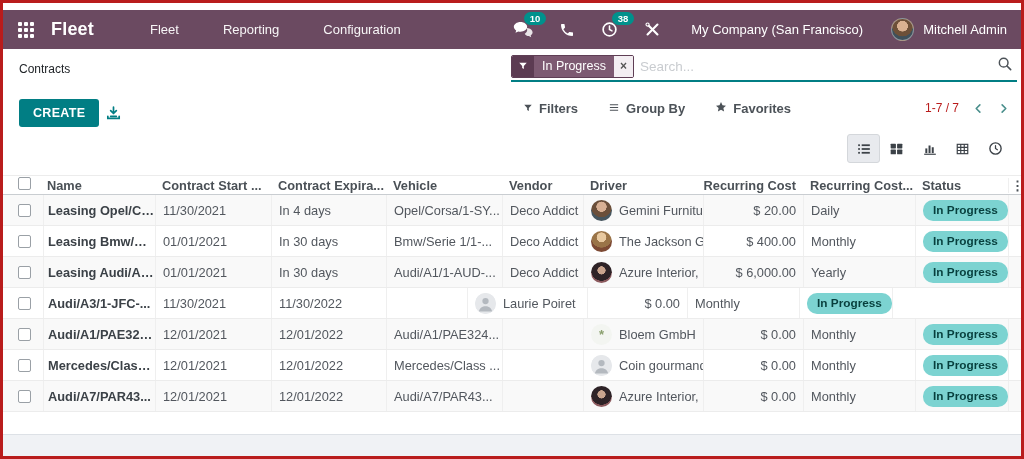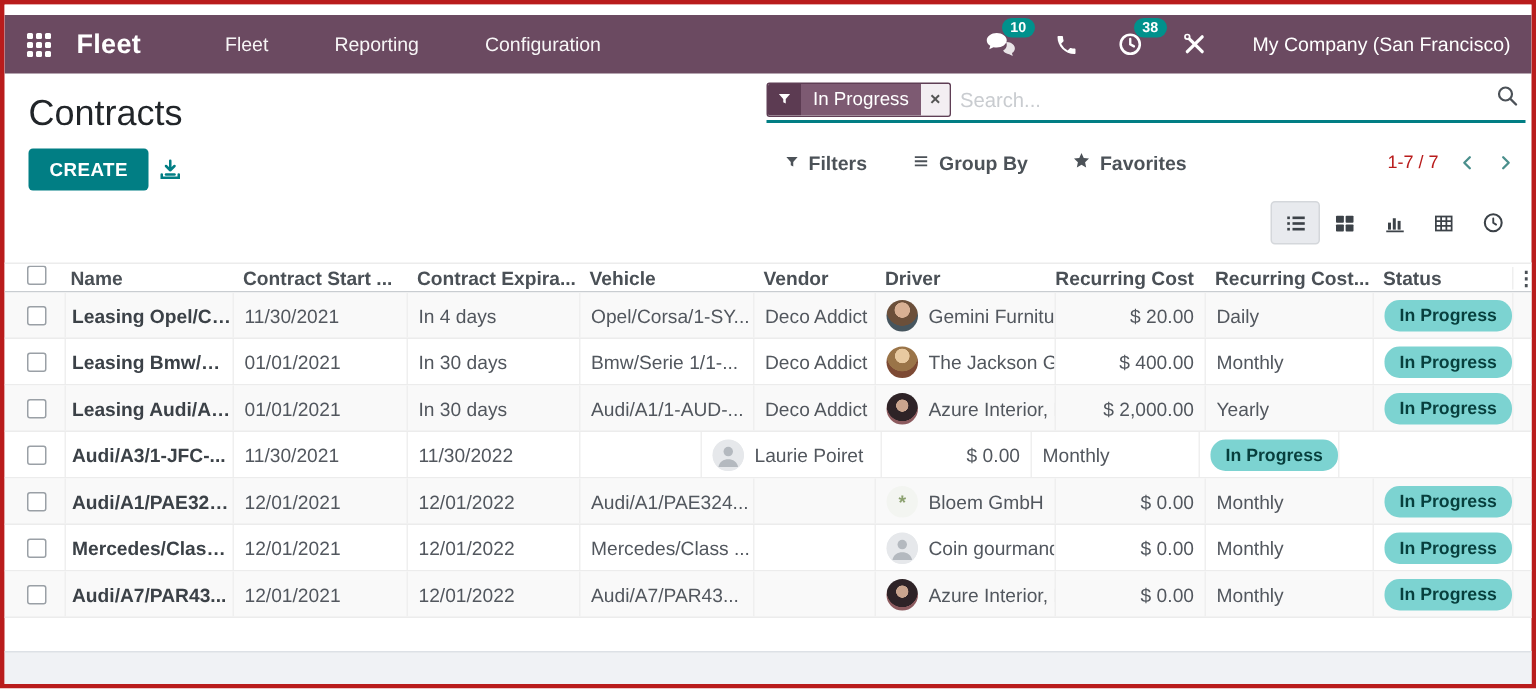--- a/index.html
+++ b/index.html
@@ -20,21 +20,21 @@
   .sysicon { position:relative; margin-left:26px; cursor:pointer; display:flex; align-items:center; }
   .sysicon svg { display:block; }
   .navbadge { position:absolute; top:-9px; left:11px; background:#00918c; color:#fff; font-size:9.5px; font-weight:700; border-radius:9px; padding:1.5px 5.5px; line-height:1.1; }
   .company { font-size:13px; margin-left:30px; cursor:pointer; }
   .user { display:flex; align-items:center; margin-left:28px; cursor:pointer; }
   .user-avatar { width:23px; height:23px; border-radius:50%; background:radial-gradient(circle at 50% 34%, #d9b191 30%, #6d5038 32% 58%, #3f505a 60%); border:1px solid rgba(255,255,255,.4); }
   .user-name { font-size:13px; margin-left:9px; }
 
   
   .cpanel { position:relative; height:126px; }
-  .page-title { position:absolute; left:16px; top:13px; font-size:24px; color:#212529; }
+  .page-title { position:absolute; left:16px; top:13px; font-size:12px; color:#212529; }
   .btn-create { position:absolute; left:16px; top:50px; background:#017e84; color:#fff; border:none; font-size:12.5px; font-weight:700; letter-spacing:.3px; padding:7px 14px; border-radius:3px; cursor:pointer; font-family:inherit; }
   .dl-icon { position:absolute; left:102px; top:56px; cursor:pointer; }
 
   .searchbox { position:absolute; left:508px; top:3px; width:506px; height:30px; display:flex; align-items:center; border-bottom:2px solid #017e84; }
   .facet { display:flex; align-items:stretch; border:1px solid #5f3e55; border-radius:2px; overflow:hidden; font-size:12.5px; height:23px; margin-right:6px; }
   .facet-funnel { background:#5c3b52; display:flex; align-items:center; padding:0 6px; }
   .facet-label { background:#7d5a72; color:#fff; display:flex; align-items:center; padding:0 8px; white-space:nowrap; }
   .facet-x { background:#f3eef2; color:#555; display:flex; align-items:center; padding:0 6px; cursor:pointer; font-size:12px; font-weight:700; }
   .search-input { flex:1; border:none; outline:none; font-size:13.5px; color:#555; font-family:inherit; background:transparent; }
   .search-input::placeholder { color:#c9ccd0; }
@@ -140,20 +140,24 @@
           <svg width="17" height="17" viewBox="0 0 24 24">
               <g stroke="#fff" stroke-width="3" stroke-linecap="round">
                 <path d="M5 5l14 14"></path>
                 <path d="M19 5L5 19"></path>
               </g>
               <circle cx="5" cy="5" r="2.2" fill="#6b4a61" stroke="#fff" stroke-width="1.6"></circle>
             </svg>
         </span>
       </div>
       <div class="company">My Company (San Francisco)</div>
+      <div class="user">
+        <span class="user-avatar"></span>
+        <span class="user-name">Mitchell Admin</span>
+      </div>
     </div>
   </div>
 
   <div class="cpanel">
     <div class="page-title">Contracts</div>
     <button class="btn-create">CREATE</button>
     <span class="dl-icon">
       <svg width="17" height="17" viewBox="0 0 24 24">
           <path fill="#017e84" d="M12 3v9m0 0l-4-4m4 4l4-4" stroke="#017e84" stroke-width="2.4" stroke-linecap="round" stroke-linejoin="round"></path>
           <path d="M4 16v3h16v-3" stroke="#017e84" stroke-width="2.4" fill="none" stroke-linecap="round"></path>
@@ -340,21 +344,21 @@
           <div class="td c-start">01/01/2021</div>
           <div class="td c-exp">In 30 days</div>
           <div class="td c-vehicle">
             <span class="ellip">Audi/A1/1-AUD-...</span>
           </div>
           <div class="td c-vendor">Deco Addict</div>
           <div class="td c-driver">
             <span class="avatar woman"></span>
             <span class="drv-name">Azure Interior, B</span>
           </div>
-          <div class="td c-cost">$ 2,000.00</div>
+          <div class="td c-cost">$ 6,000.00</div>
           <div class="td c-freq">Yearly</div>
           <div class="td c-status">
             <span class="badge">In Progress</span>
           </div>
           <div class="td c-dots"></div>
         </div>
         <div class="tr">
           <div class="td c-cb">
             <span class="checkbox"></span>
           </div>

